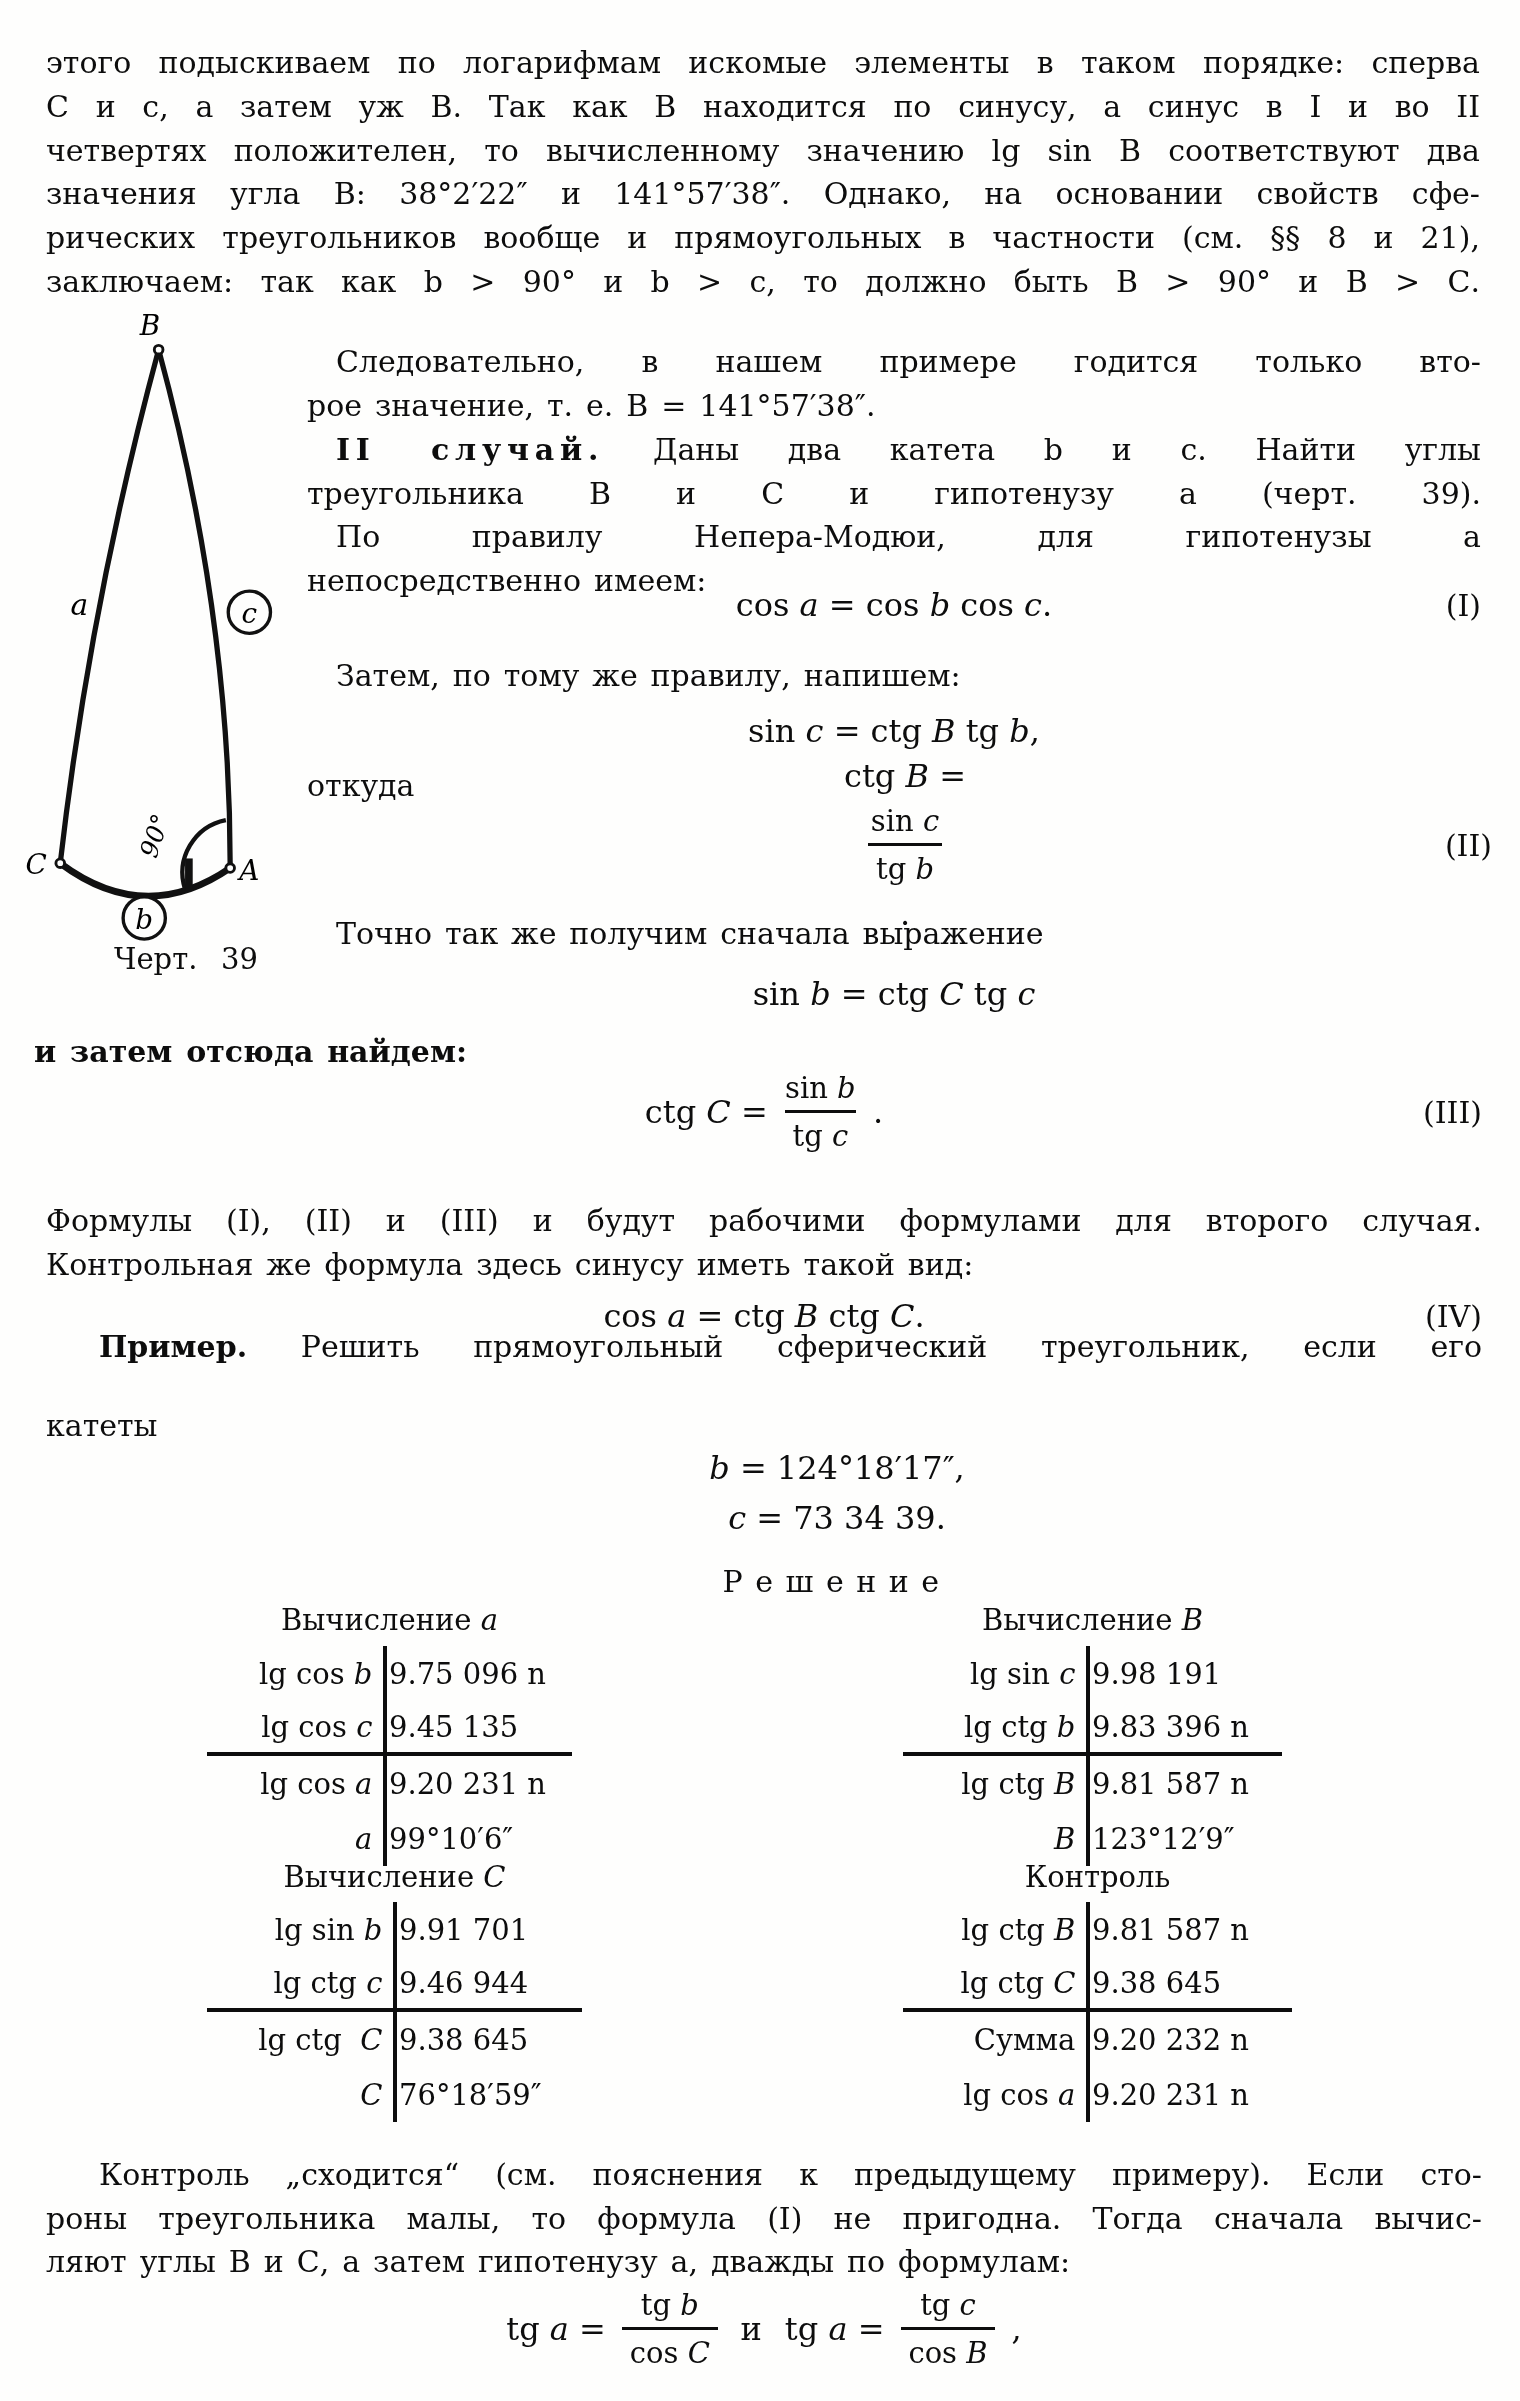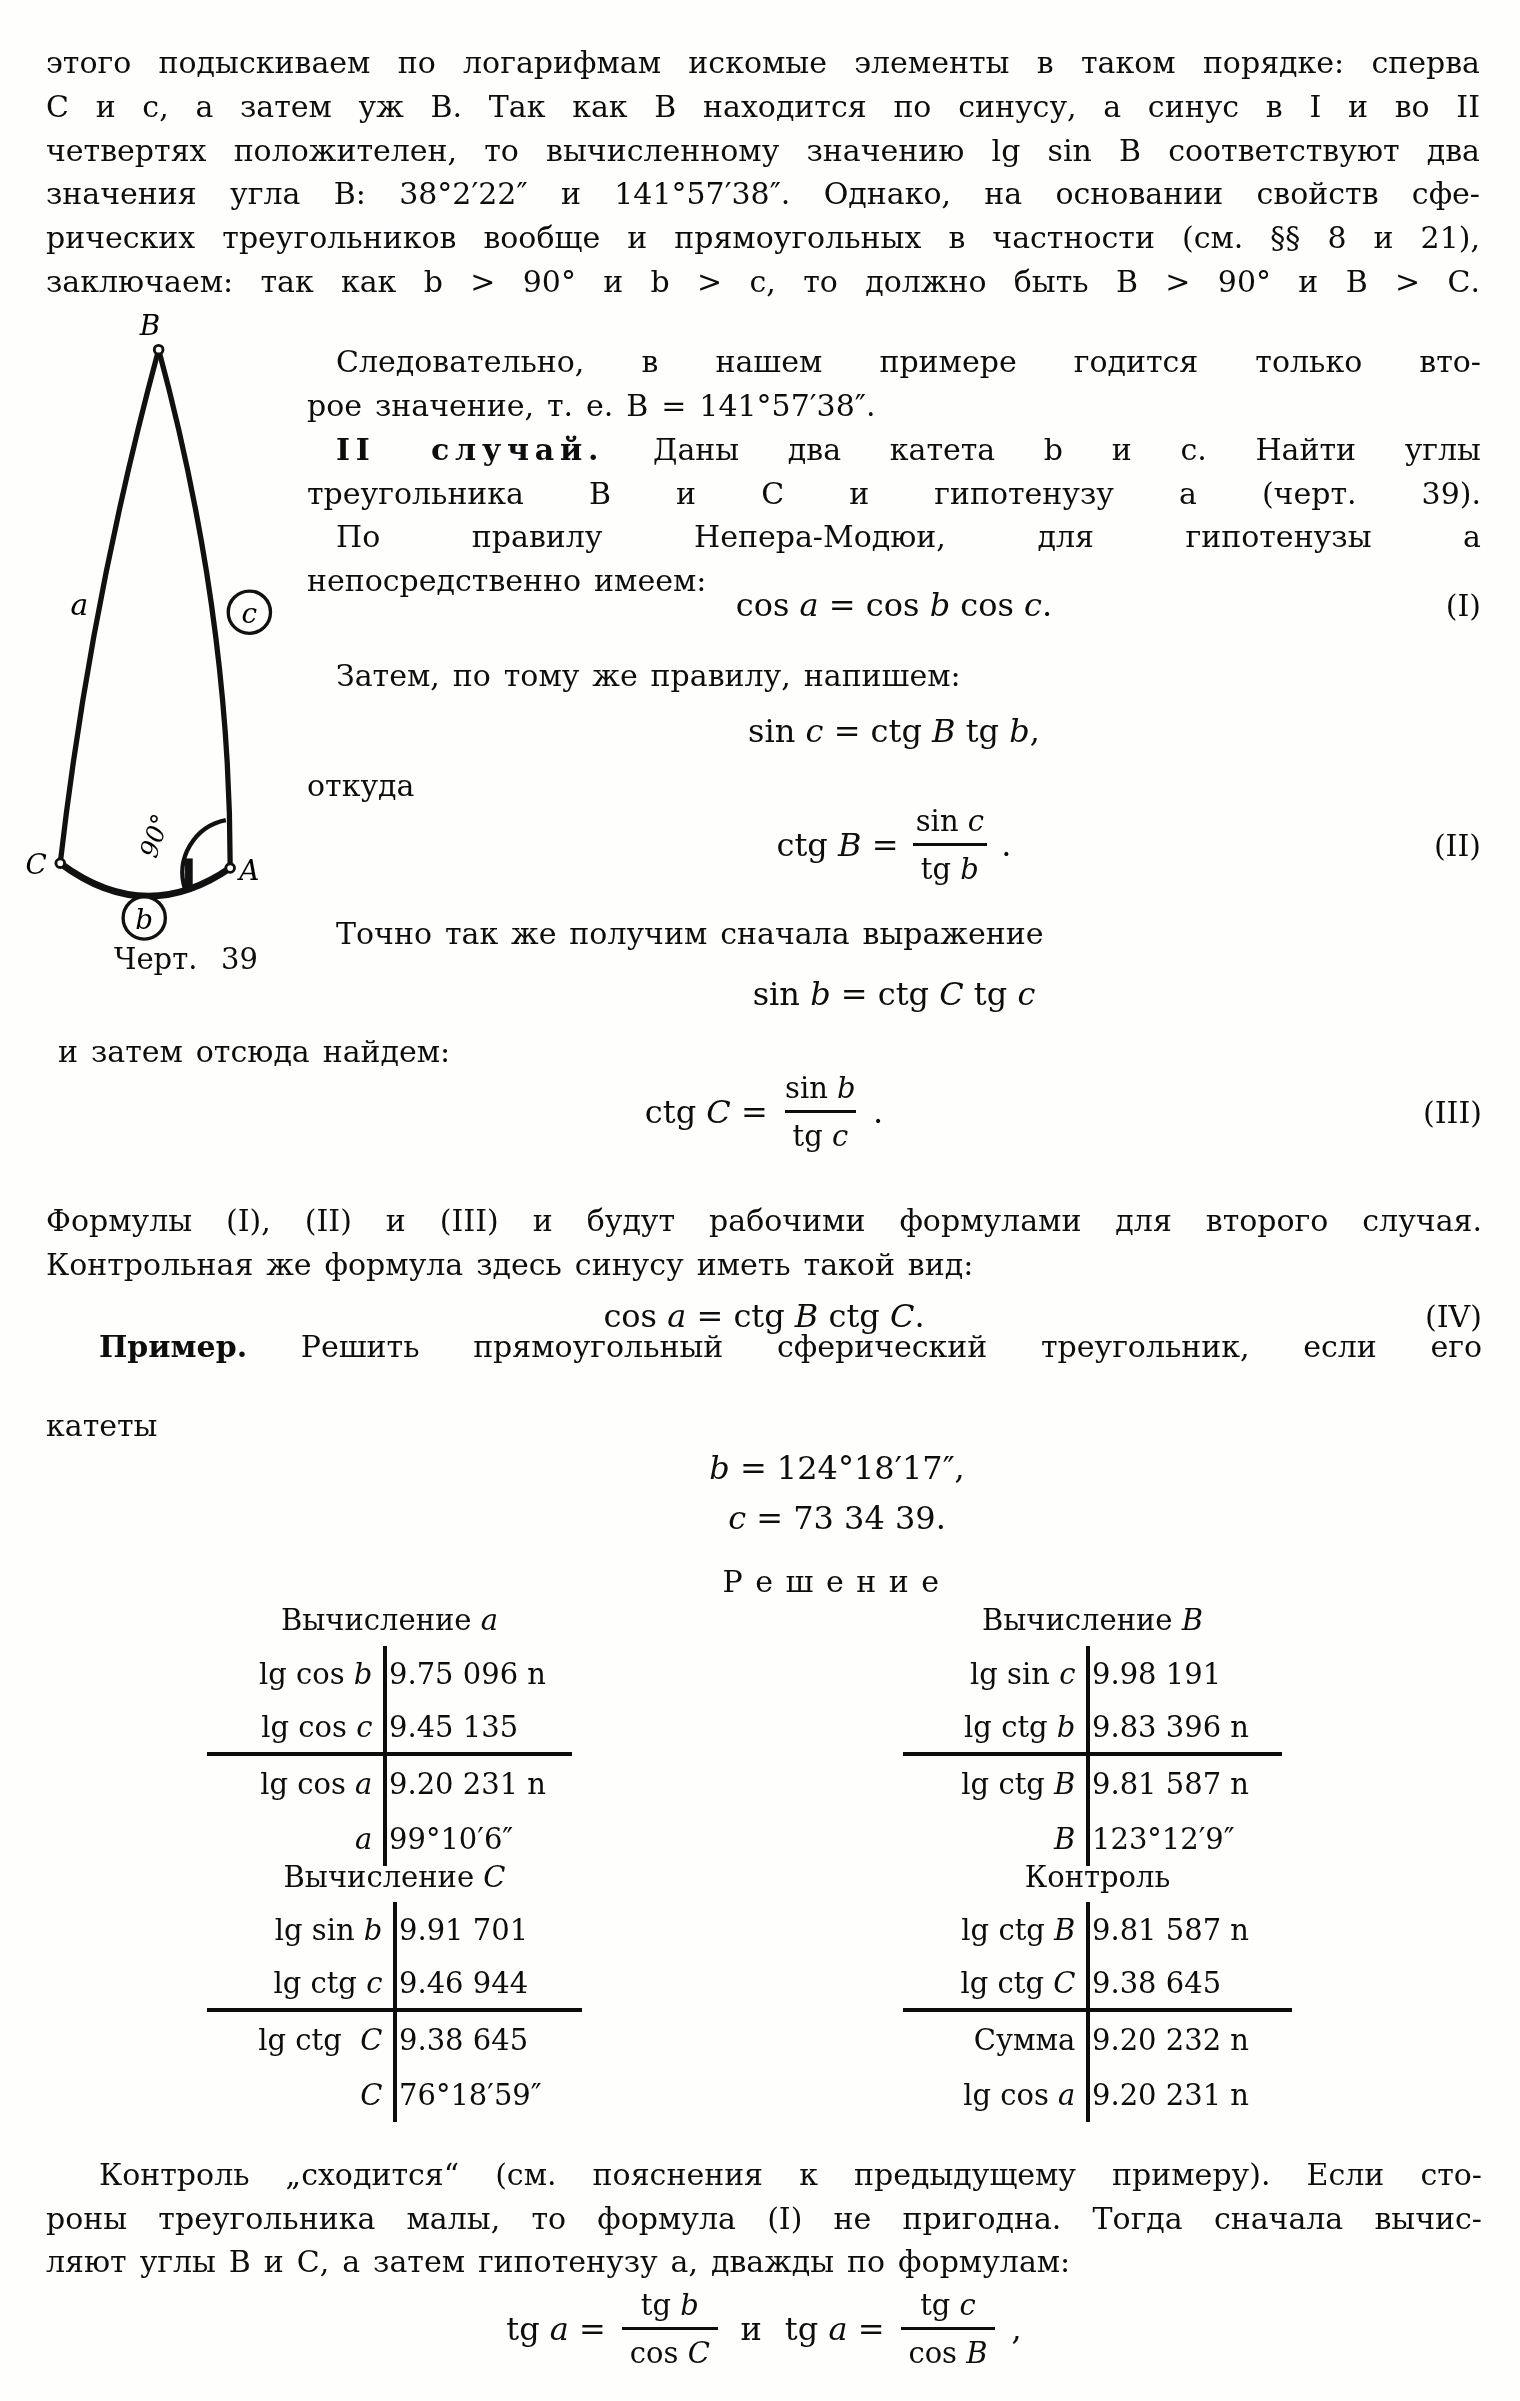--- a/index.html
+++ b/index.html
@@ -85,37 +85,37 @@
   </div>
 
   <div class="line" style="top:657px;left:336px;">Затем, по тому же правилу, напишем:</div>
 
   <div class="formula-row" style="top:708px;left:307px;width:1174px;height:46px;">
     <span><span class="seg-r">sin </span><span class="seg-i">c</span><span class="seg-r"> = ctg </span><span class="seg-i">B</span><span class="seg-r"> tg </span><span class="seg-i">b</span><span class="seg-r">,</span></span>
   </div>
 
   <div class="line" style="top:767px;left:307px;">откуда</div>
 
-  <div class="formula-row" style="top:785px;left:307px;width:1174px;height:120px;">
+  <div class="formula-row" style="top:785px;left:318px;width:1174px;height:120px;flex-direction:column;">
     <span><span class="seg-r">ctg </span><span class="seg-i">B</span><span class="seg-r"> =</span></span>
     <span class="frac">
       <span class="num"><span class="seg-r">sin </span><span class="seg-i">c</span></span>
       <span class="den"><span class="seg-r">tg </span><span class="seg-i">b</span></span>
     </span>
     <span class="tail">.</span>
     <span class="formula-label">(II)</span>
   </div>
 
   <div class="line" style="top:915px;left:336px;">Точно так же получим сначала выражение</div>
 
   <div class="formula-row" style="top:971px;left:307px;width:1174px;height:46px;">
     <span><span class="seg-r">sin </span><span class="seg-i">b</span><span class="seg-r"> = ctg </span><span class="seg-i">C</span><span class="seg-r"> tg </span><span class="seg-i">c</span></span>
   </div>
 
-  <div class="line" style="top:1033px;left:58px;">и затем отсюда найдем:</div>
+  <div class="line" style="top:1033px;left:34px;font-weight:bold;">и затем отсюда найдем:</div>
 
   <div class="formula-row" style="top:1052px;left:46px;width:1436px;height:120px;">
     <span><span class="seg-r">ctg </span><span class="seg-i">C</span><span class="seg-r"> =</span></span>
     <span class="frac">
       <span class="num"><span class="seg-r">sin </span><span class="seg-i">b</span></span>
       <span class="den"><span class="seg-r">tg </span><span class="seg-i">c</span></span>
     </span>
     <span class="tail">.</span>
     <span class="formula-label">(III)</span>
   </div>

